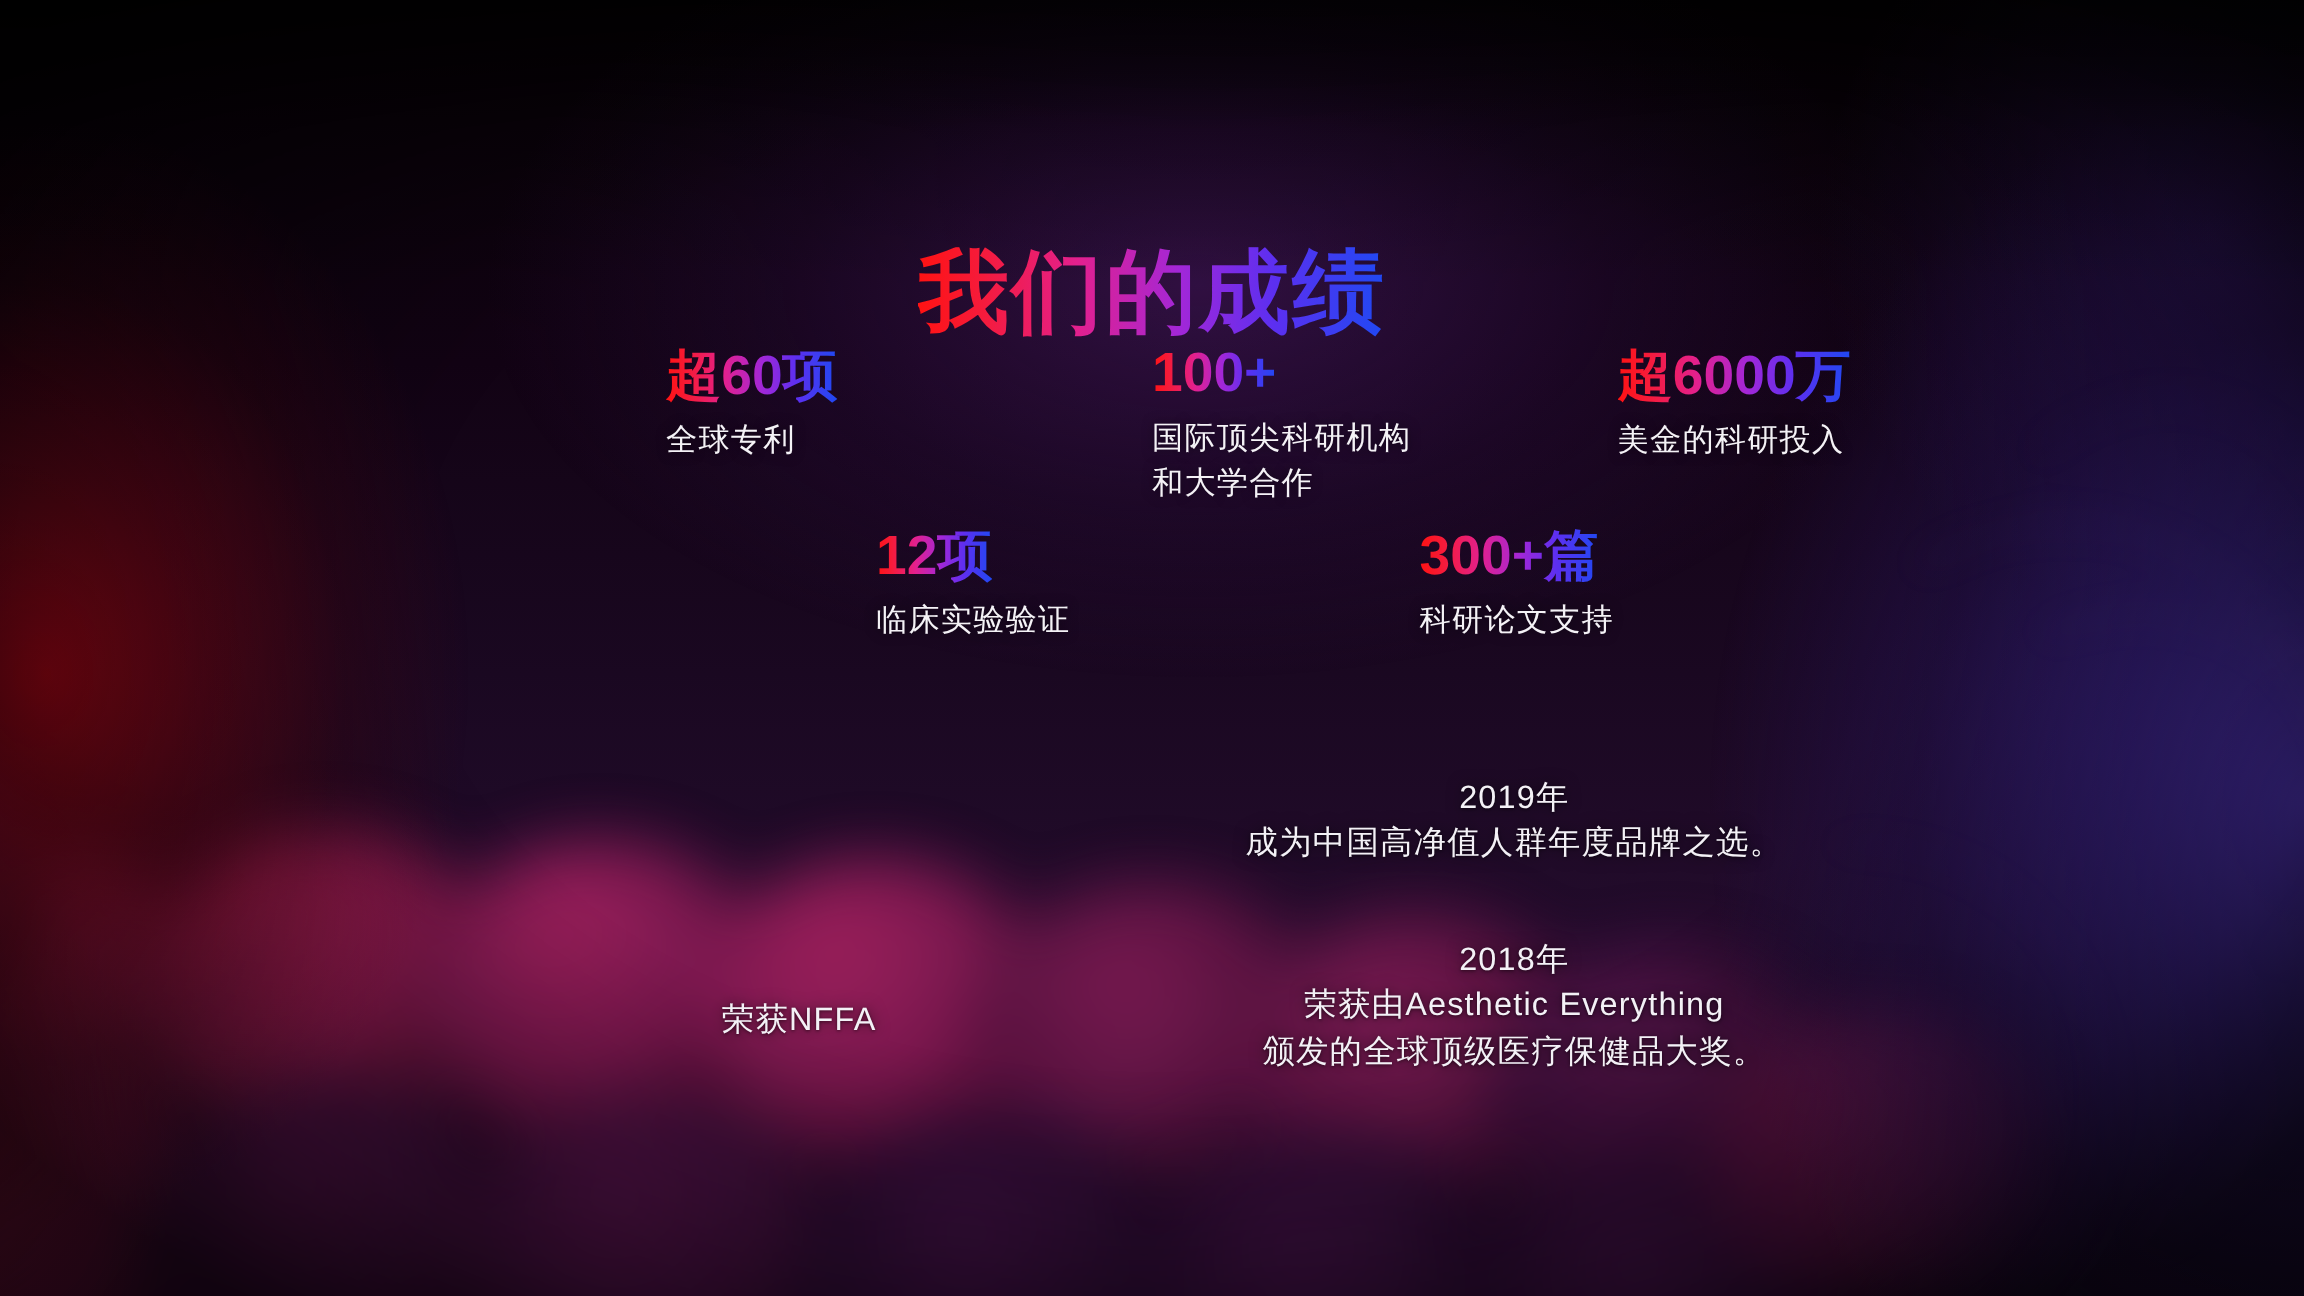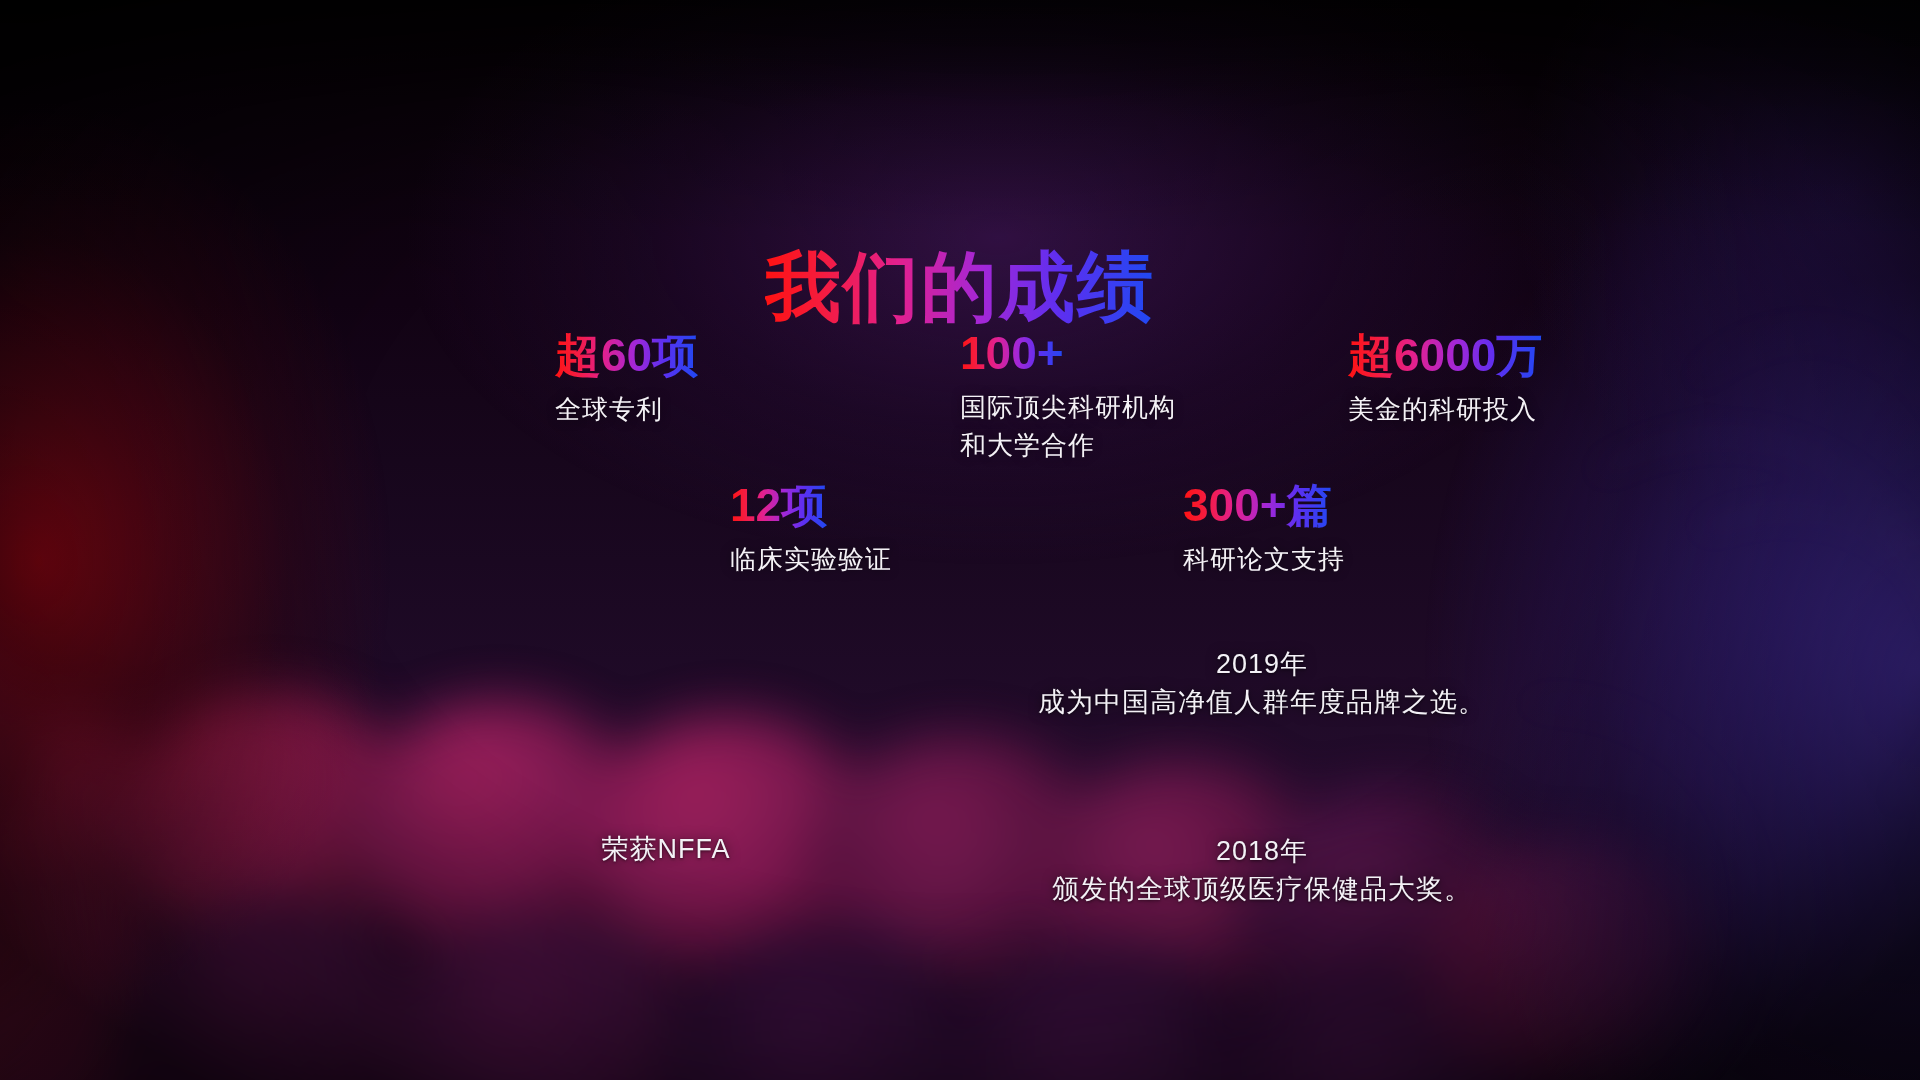--- a/index.html
+++ b/index.html
@@ -135,21 +135,20 @@
       #e3208e 34%,
       #a227d8 56%,
       #5c2ff0 76%,
       #1f49f2 100%);
     -webkit-background-clip: text;
     background-clip: text;
     color: transparent;
     -webkit-text-fill-color: transparent;
     display: inline-block;
     white-space: nowrap;
-    margin-top: 43px;
   }
 
   #page-title {
     position: absolute;
     top: 155px;
     left: 0;
     width: 1920px;
     text-align: center;
     font-size: 76px;
     font-weight: 700;
@@ -197,21 +196,21 @@
     letter-spacing: 1px;
     white-space: nowrap;
     text-shadow: 0 0 12px rgba(0,0,0,0.60), 0 1px 3px rgba(0,0,0,0.55);
   }
   .award .ln { display: block; }
   .award > div { transform: translateX(-50%); }
 
   #award-0 { left: 666px;  top: 645px; }
   #award-1 { left: 1262px; top: 645px; }
   #award-2 { left: 666px;  top: 830px; }
-  #award-3 { left: 1262px; top: 832px; }
+  #award-3 { left: 1262px; top: 780px; }
 </style>
 </head>
 <body>
 
 <div id="stage">
 
   <div class="bg-layer" id="bg-base"></div>
 
   <div class="bg-layer" id="bg-cells">
     <div class="cell m1" style="left:-120px; top:700px; width:300px; height:270px;"></div>
@@ -326,18 +325,19 @@
 
     <div class="award" id="award-2">
       <div>
         <span class="ln">荣获NFFA</span>
       </div>
     </div>
 
     <div class="award" id="award-3">
       <div>
         <span class="ln">2018年</span>
+        <span class="ln">荣获由Aesthetic Everything</span>
         <span class="ln">颁发的全球顶级医疗保健品大奖。</span>
       </div>
     </div>
 
   </div>
 </div>
 
 </body></html>

